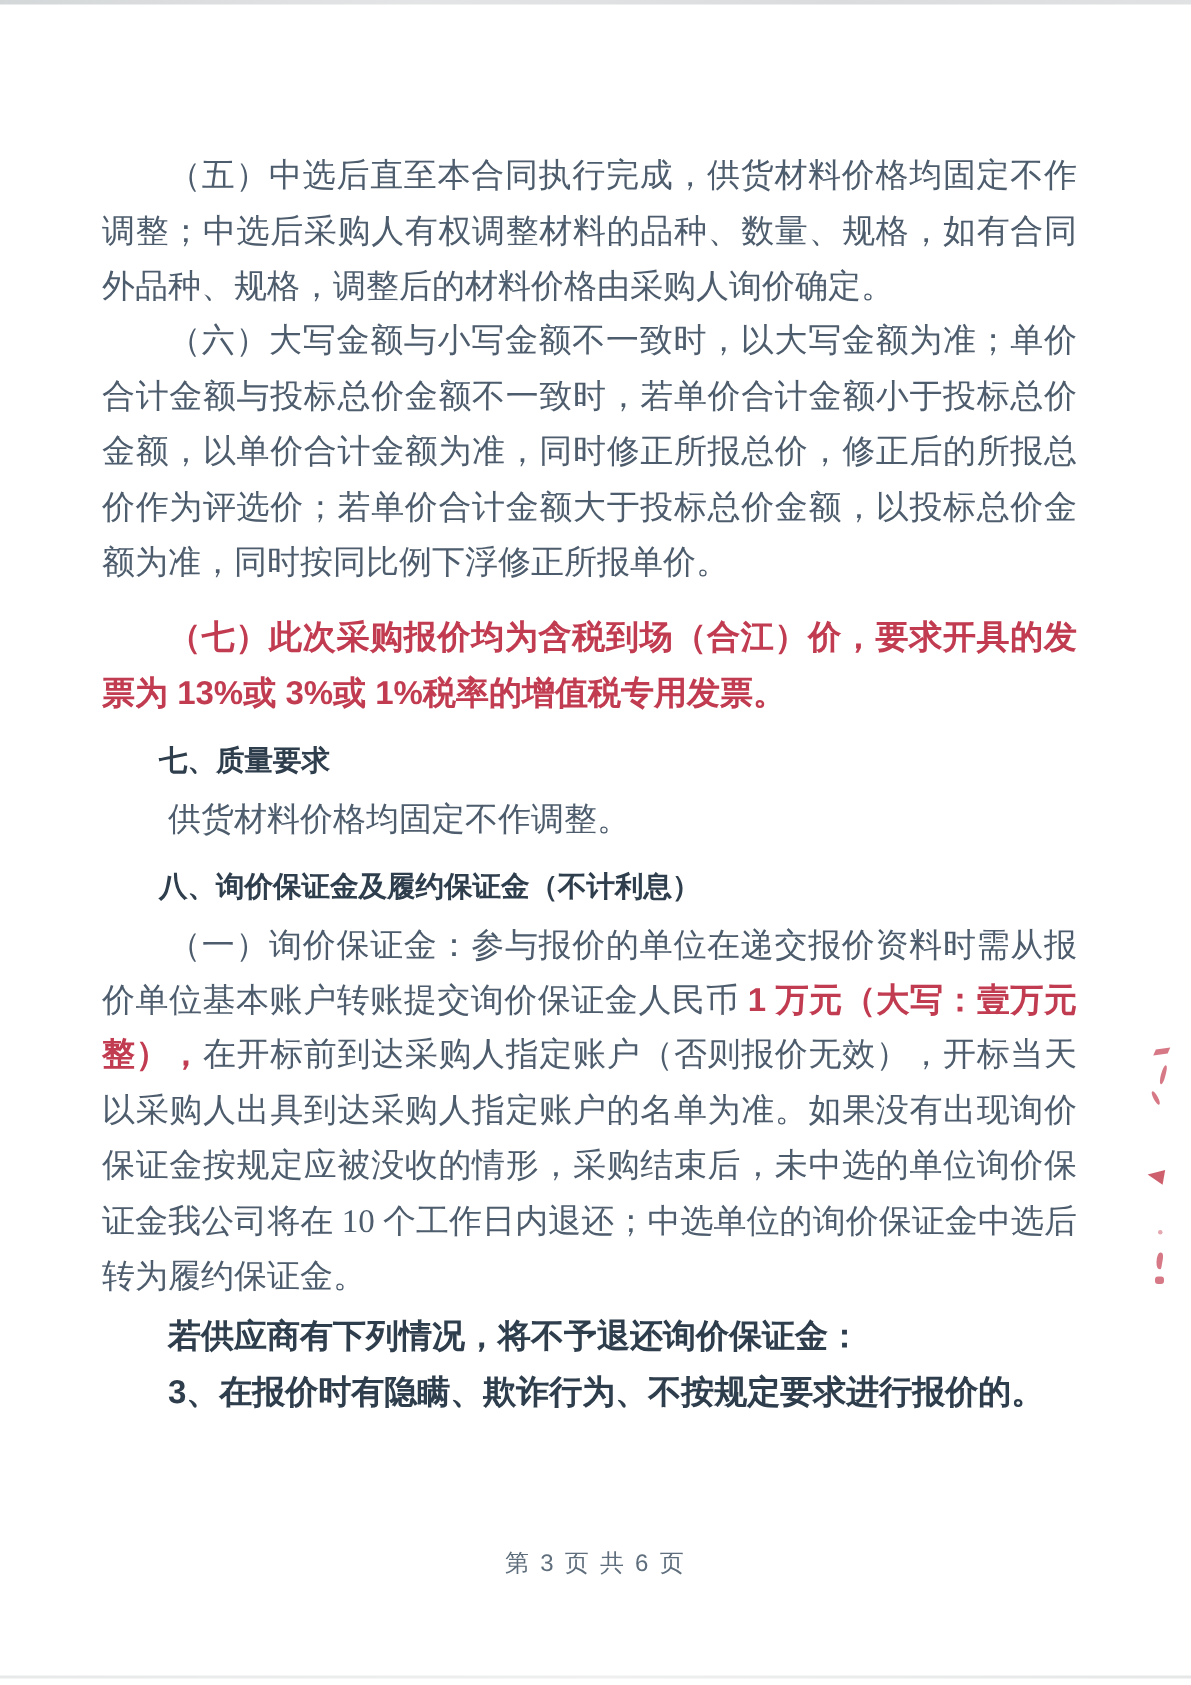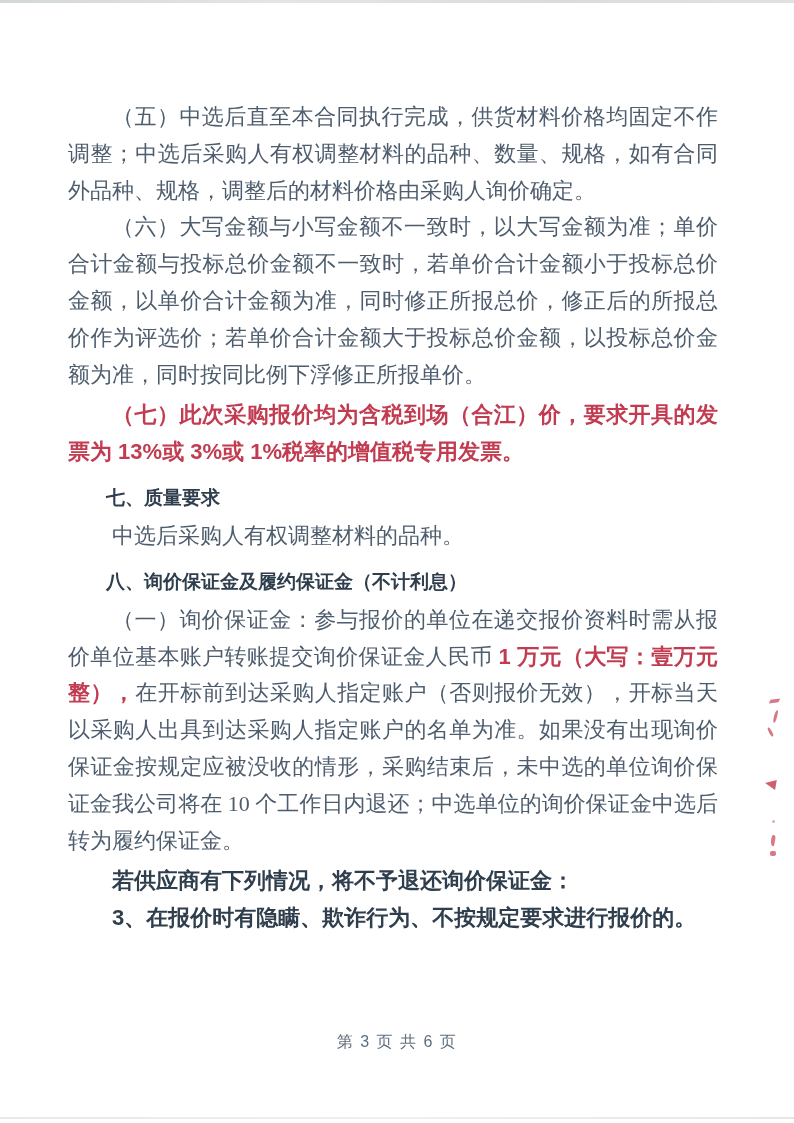--- a/index.html
+++ b/index.html
@@ -29,21 +29,21 @@
   }
   .content p{margin:0;text-indent:2em;}
   .b{
     font-family:"Liberation Sans", sans-serif;
     font-weight:bold;
     color:#2f3e4d;
   }
   h3.b{font-size:19px;margin:8px 0 2px;text-indent:2em;line-height:37px;}
   .red{color:#c23c51;}
   .red-run{color:#c23c51;font-weight:bold;font-family:"Liberation Sans", sans-serif;}
-  p.clause-red{margin-top:4px;}
+  p.clause-red{margin-top:14px;}
   p.forfeit-intro{margin-top:4px;}
   .footer{
     position:absolute;top:1032px;left:0;width:794px;
     text-align:center;
     font-family:"Liberation Sans", sans-serif;
     font-size:16px;letter-spacing:1.5px;
     color:#5f6e7c;
   }
   
   .seal{position:absolute;background:#cf6070;opacity:.85;}
@@ -63,21 +63,21 @@
 <div class="page">
 
   <div class="edge-top"></div>
 
   <div class="content">
     <p>（五）中选后直至本合同执行完成，供货材料价格均固定不作调整；中选后采购人有权调整材料的品种、数量、规格，如有合同外品种、规格，调整后的材料价格由采购人询价确定。</p>
     <p>（六）大写金额与小写金额不一致时，以大写金额为准；单价合计金额与投标总价金额不一致时，若单价合计金额小于投标总价金额，以单价合计金额为准，同时修正所报总价，修正后的所报总价作为评选价；若单价合计金额大于投标总价金额，以投标总价金额为准，同时按同比例下浮修正所报单价。</p>
     <p class="b red clause-red">（七）此次采购报价均为含税到场（合江）价，要求开具的发票为 13%或 3%或 1%税率的增值税专用发票。</p>
 
     <h3 class="b">七、质量要求</h3>
-    <p>中选后采购人有权调整材料的品种。</p>
+    <p>供货材料价格均固定不作调整。</p>
 
     <h3 class="b">八、询价保证金及履约保证金（不计利息）</h3>
     <p><span>（一）询价保证金：参与报价的单位在递交报价资料时需从报价单位基本账户转账提交询价保证金人民币 </span><span class="red-run">1 万元（大写：壹万元整），</span><span>在开标前到达采购人指定账户（否则报价无效），开标当天以采购人出具到达采购人指定账户的名单为准。如果没有出现询价保证金按规定应被没收的情形，采购结束后，未中选的单位询价保证金我公司将在 10 个工作日内退还；中选单位的询价保证金中选后转为履约保证金。</span></p>
 
     <p class="b forfeit-intro">若供应商有下列情况，将不予退还询价保证金：</p>
     <p class="b">3、在报价时有隐瞒、欺诈行为、不按规定要求进行报价的。</p>
   </div>
 
   <div class="footer">第 3 页 共 6 页</div>
 

